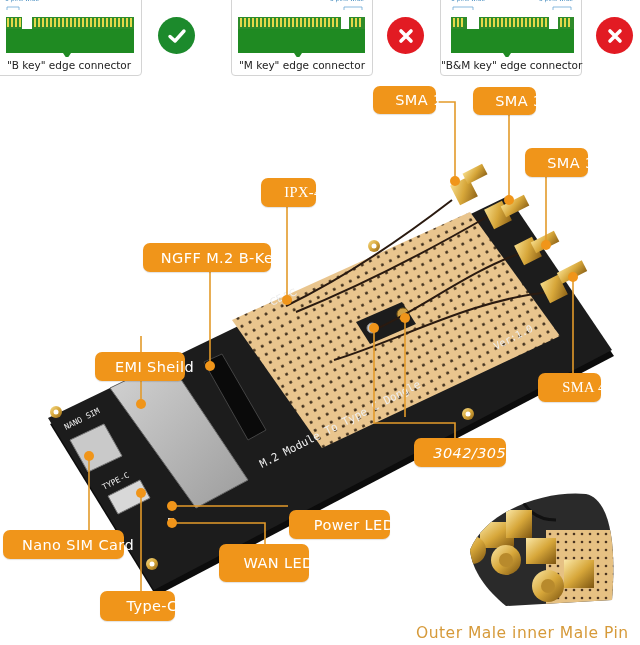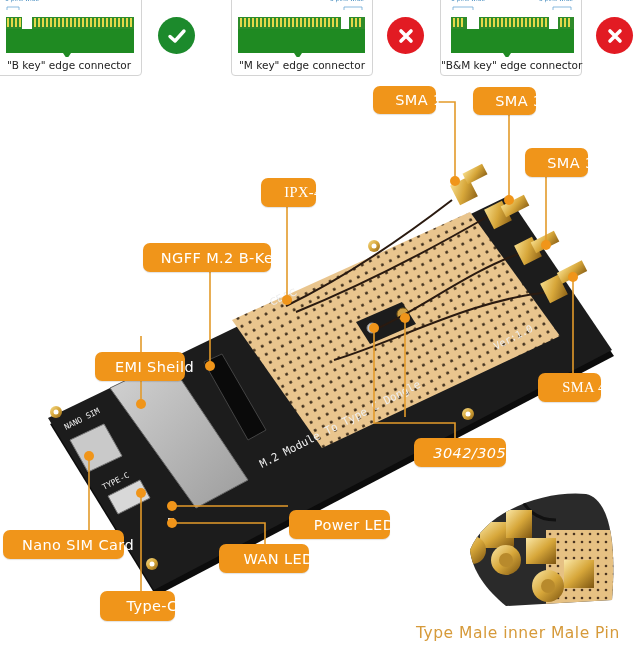--- a/index.html
+++ b/index.html
@@ -302,21 +302,21 @@
 
 <div class="callout" style="left:373px; top:86px; width:63px; height:28px;">SMA 1</div>
 <div class="callout" style="left:473px; top:87px; width:63px; height:28px;">SMA 3</div>
 <div class="callout" style="left:525px; top:148px; width:63px; height:29px;">SMA 3</div>
 <div class="callout" style="left:538px; top:373px; width:63px; height:29px;font-family:Liberation Serif, serif;">SMA 4</div>
 <div class="callout" style="left:261px; top:178px; width:55px; height:29px;font-family:Liberation Serif, serif;">IPX-4</div>
 <div class="callout" style="left:143px; top:243px; width:128px; height:29px;">NGFF M.2 B-Key</div>
 <div class="callout" style="left:95px; top:306px; width:90px; height:29px;margin-top:46px;">EMI Sheild</div>
 <div class="callout" style="left:414px; top:438px; width:92px; height:29px;font-style:italic;">3042/3052</div>
 <div class="callout" style="left:289px; top:494px; width:101px; height:29px;margin-top:16px;">Power LED</div>
-<div class="callout" style="left:219px; top:544px; width:90px; height:29px;">WAN LED</div>
+<div class="callout" style="left:219px; top:544px; width:90px; height:38px;">WAN LED</div>
 <div class="callout" style="left:3px; top:530px; width:121px; height:29px;">Nano SIM Card</div>
 <div class="callout" style="left:100px; top:591px; width:75px; height:30px;">Type-C</div>
 
 <svg width="150" height="120" style="position:absolute; left:466px; top:490px;">
   <defs>
     <clipPath id="insetclip">
         <path d="M4 60 C20 20 80 0 120 4 C146 10 150 60 146 110 L40 116 C20 100 6 80 4 60 Z"></path>
       </clipPath>
     <linearGradient id="goldg2" x1="0" y1="0" x2="1" y2="1">
       <stop offset="0" stop-color="#fae7a6"></stop>
@@ -336,13 +336,13 @@
     <rect x="40" y="20" width="26" height="28" fill="url(#goldg2)"></rect>
     <circle cx="40" cy="70" r="15" fill="url(#goldg2)"></circle>
     <circle cx="40" cy="70" r="7" fill="#b88a2c"></circle>
     <rect x="60" y="48" width="30" height="26" fill="url(#goldg2)"></rect>
     <circle cx="82" cy="96" r="16" fill="url(#goldg2)"></circle>
     <circle cx="82" cy="96" r="7" fill="#b88a2c"></circle>
     <rect x="98" y="70" width="30" height="28" fill="url(#goldg2)"></rect>
     <circle cx="6" cy="60" r="14" fill="url(#goldg2)"></circle>
   </g>
 </svg>
-<div class="footer-caption">Type Male inner Male Pin</div>
+<div class="footer-caption">Outer Male inner Male Pin</div>
 
 </body></html>

